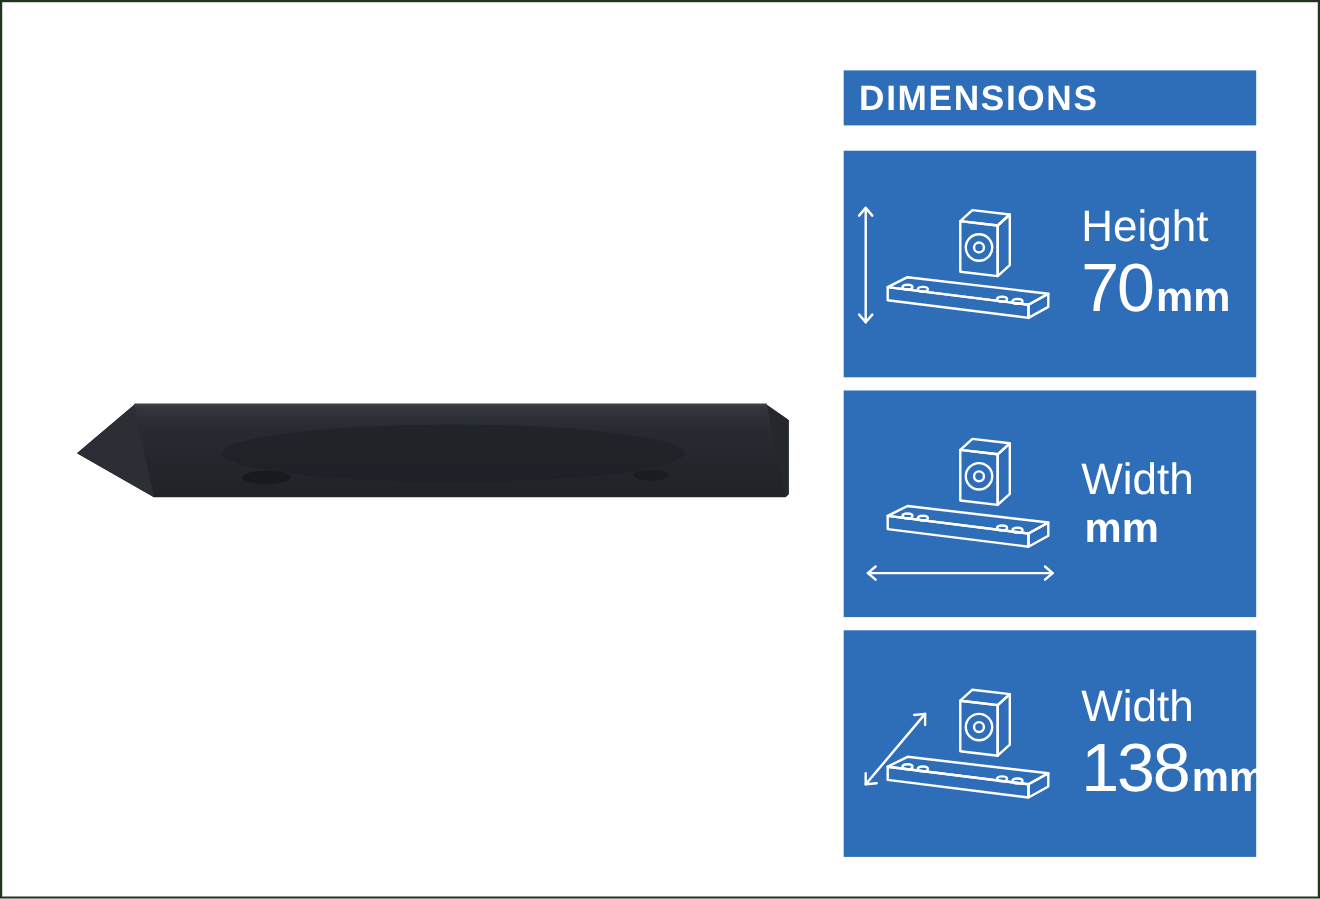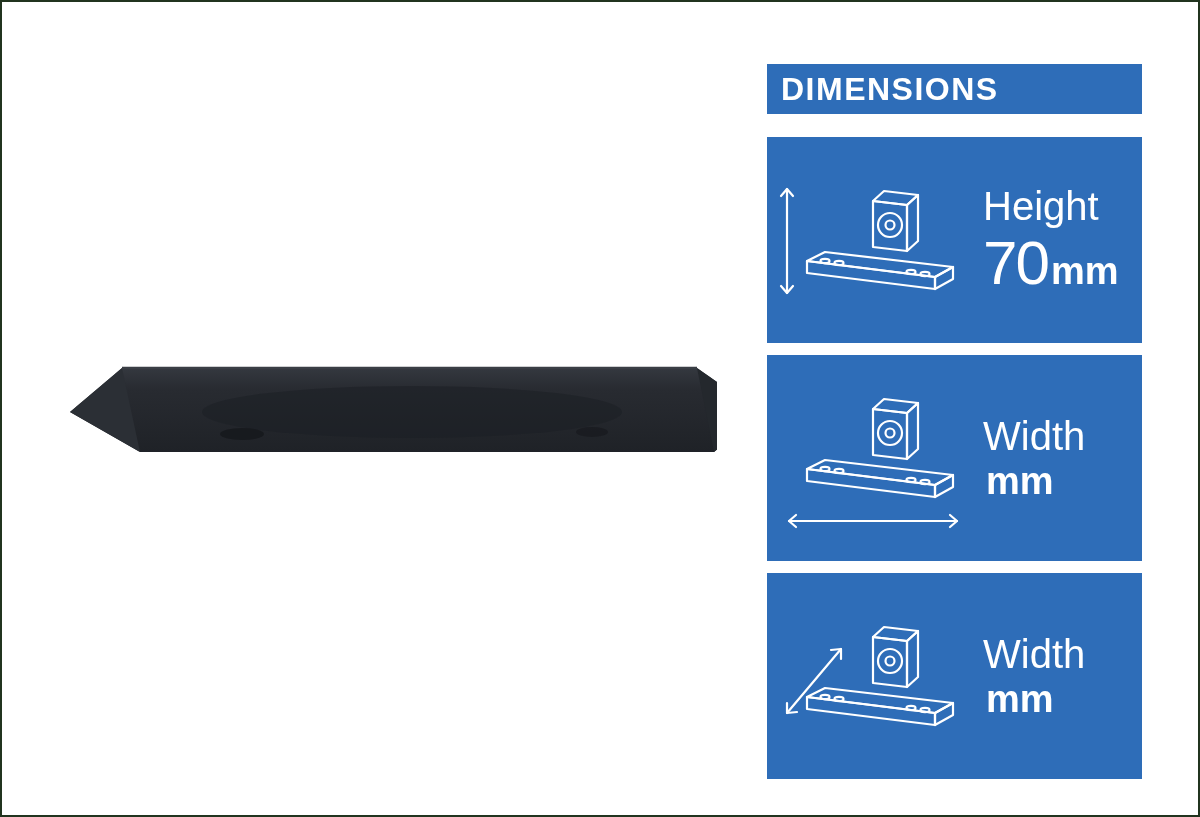--- a/index.html
+++ b/index.html
@@ -216,19 +216,20 @@
             <ellipse cx="48" cy="100" rx="4.5" ry="2.2"></ellipse>
             <ellipse cx="62" cy="102" rx="4.5" ry="2.2"></ellipse>
             <ellipse cx="134" cy="111" rx="4.5" ry="2.2"></ellipse>
             <ellipse cx="148" cy="113" rx="4.5" ry="2.2"></ellipse>
           </g>
         </svg>
       </div>
       <div class="dim-text">
         <div class="dim-label">Width</div>
         <div class="dim-value-row">
+          <span class="dim-value">138</span>
           <span class="dim-unit">mm</span>
         </div>
       </div>
     </div>
 
   </div>
 </div>
 
 </body></html>

